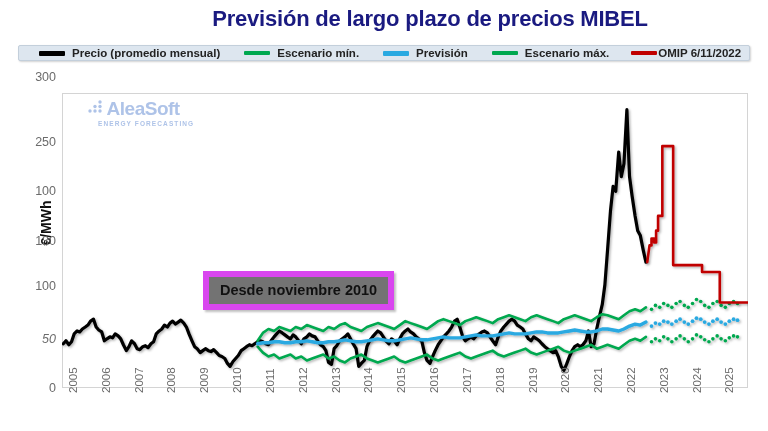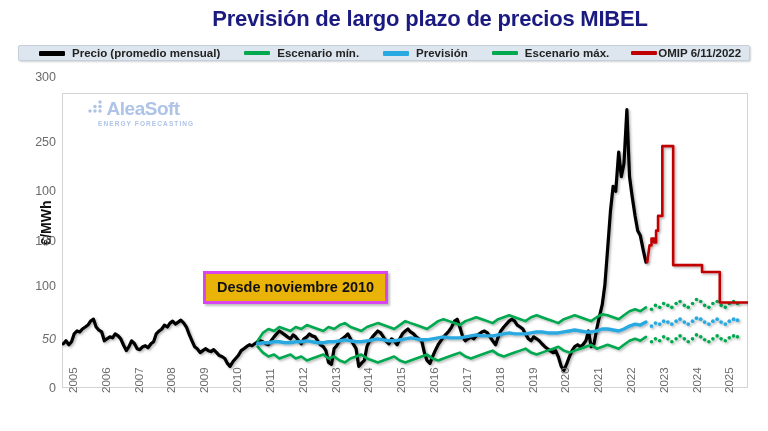--- a/index.html
+++ b/index.html
@@ -93,22 +93,22 @@
   }
   .wm-sub{
     font-size:6.5px;font-weight:bold;color:#aec3e8;
     letter-spacing:1.1px;margin-left:26px;margin-top:1px;
   }
   .wm-dots{display:inline-block;vertical-align:middle;margin-right:2px;}
 
   
   .annotation{
     position:absolute;left:203px;top:271px;
-    background:#eab308;
-    border:3px solid #d946ef;
+    background:#737373;
+    border:6px solid #d946ef;
     box-shadow:1.5px 1.5px 2px rgba(0,0,0,0.25);
     padding:5px 11px 6px 11px;
     font-size:14.5px;font-weight:bold;color:#111;
     white-space:nowrap;
   }
 </style>
 </head>
 <body>
 
 <div id="chart-root">

